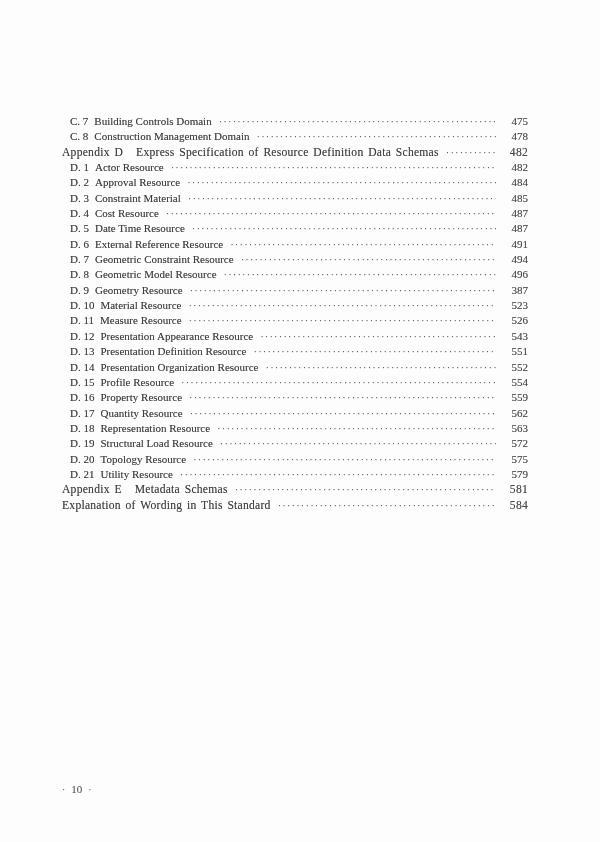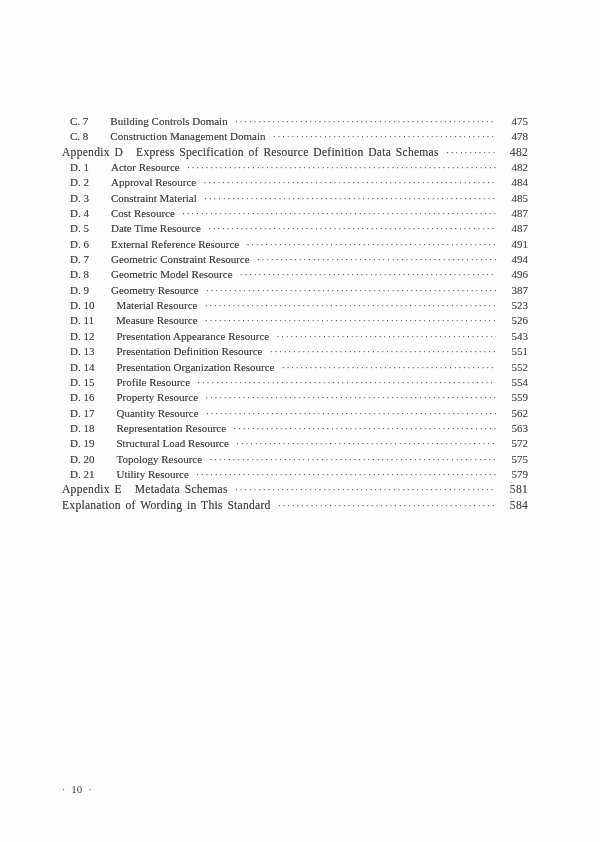--- a/index.html
+++ b/index.html
@@ -34,21 +34,21 @@
   .toc-row.sub {
     padding-left: 8px;
   }
   .toc-row.appendix {
     font-size: 11.6px;
     letter-spacing: 0.25px;
     word-spacing: 1.6px;
   }
   .toc-label {
     flex: 0 0 auto;
-    margin-right: 22px;
+    margin-right: 6px;
   }
   .toc-row.appendix .toc-label {
     margin-right: 13px;
   }
   .toc-title {
     flex: 0 0 auto;
   }
   .toc-dots {
     flex: 1 1 auto;
     min-width: 0;

